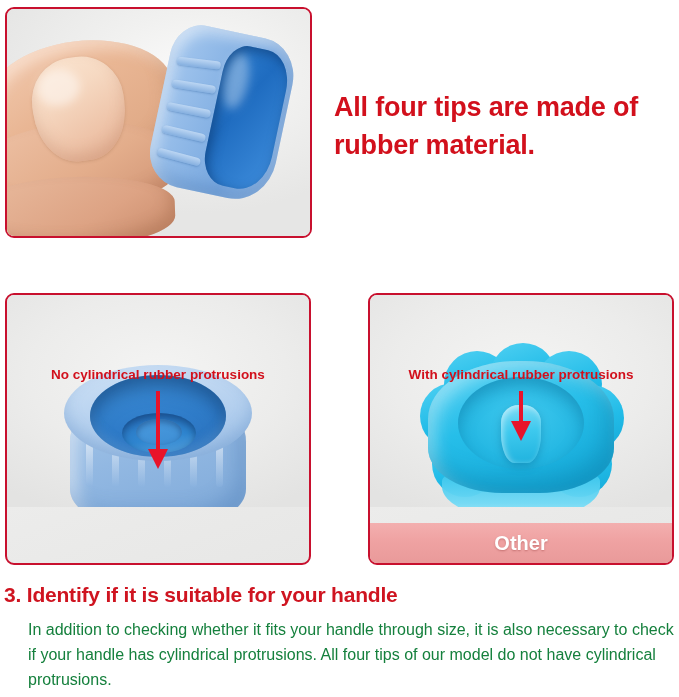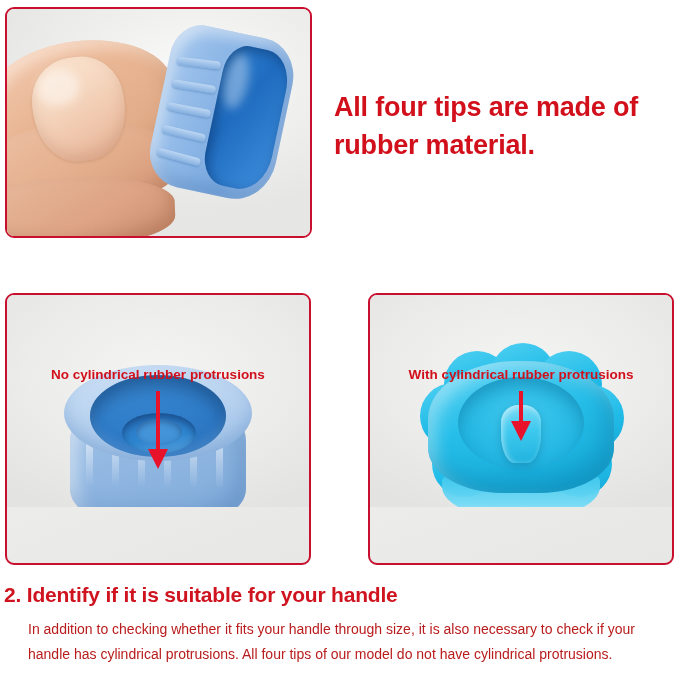--- a/index.html
+++ b/index.html
@@ -210,21 +210,21 @@
     text-shadow:0 1px 2px rgba(150,60,60,.45);
   }
 
   
   #bottom-heading{
     position:absolute; left:4px; top:583px; width:660px;
     color:#cf1420; font-weight:bold; font-size:21px; letter-spacing:-.2px;
   }
   #bottom-body{
     position:absolute; left:28px; top:617px; width:648px;
-    color:#b91c1c; font-size:14px; line-height:25px;
+    color:#15803d; font-size:16px; line-height:25px;
   }
 </style>
 </head>
 <body>
 
 <div class="panel" id="top-panel">
   <div class="photo-bg"></div>
 
   <div class="hand">
     <div class="finger f1"></div>
@@ -292,16 +292,19 @@
     </div>
 
     <div class="arrow" id="arrow-other">
       <div class="shaft"></div>
       <div class="head"></div>
     </div>
 
     <div class="cmp-caption">With cylindrical rubber protrusions</div>
   </div>
 
+  <div class="cmp-banner">
+    <span>Other</span>
+  </div>
 </div>
 
-<div id="bottom-heading">2. Identify if it is suitable for your handle</div>
+<div id="bottom-heading">3. Identify if it is suitable for your handle</div>
 <div id="bottom-body">In addition to checking whether it fits your handle through size, it is also necessary to check if your handle has cylindrical protrusions. All four tips of our model do not have cylindrical protrusions.</div>
 
 </body></html>

